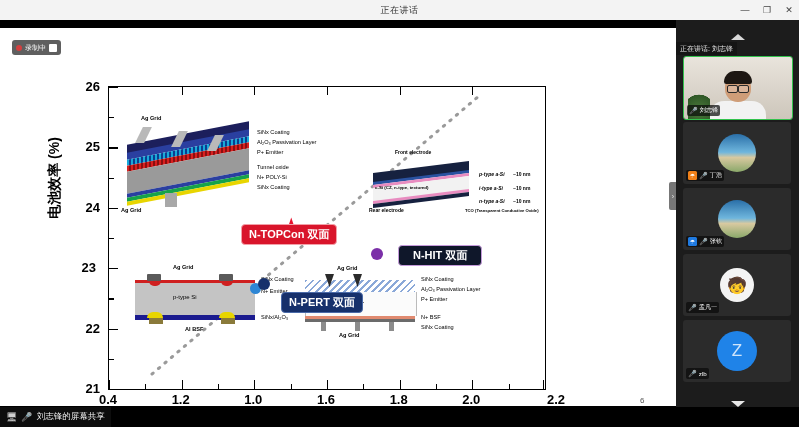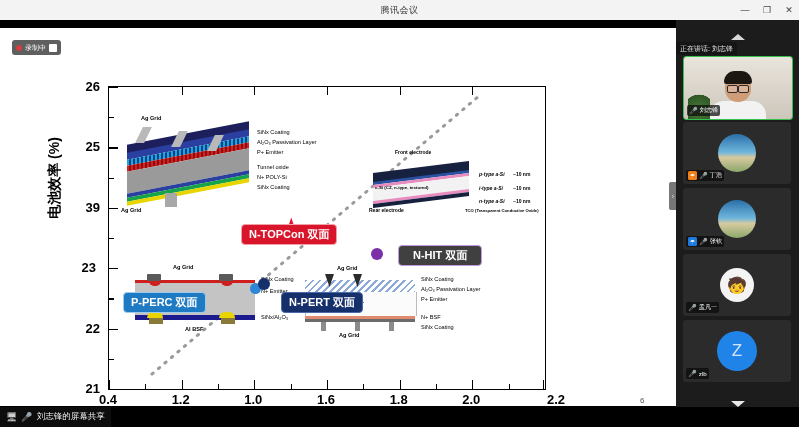--- a/index.html
+++ b/index.html
@@ -57,21 +57,21 @@
   
   .mk{position:absolute;border-radius:50%;}
   .star{position:absolute;color:#e8112d;font-size:34px;line-height:1;}
 
   
   .chip{position:absolute;border-radius:4px;color:#fff;font-size:11px;font-weight:bold;
         padding:2px 7px;white-space:nowrap;}
   .chip.pperc{background:#1f7ac4;border:1.2px solid #9ecbec;}
   .chip.npert{background:#16306b;border:1.2px solid #4a6aa8;}
   .chip.topcon{background:#d9152b;border:1.2px solid #f3a0a8;}
-  .chip.nhit{background:#404040;border:1.2px solid #c49ada;}
+  .chip.nhit{background:#0f172a;border:1.2px solid #c49ada;}
 
   
   .dgm{position:absolute;}
   .dgm .txt{position:absolute;font-size:5.6px;color:#000;white-space:nowrap;font-weight:bold;}
   .dgm .txt.nb{font-weight:normal;}
   .layer{position:absolute;}
 
   
   .hit .txt{position:absolute;font-size:5px;color:#000;white-space:nowrap;font-style:italic;}
   .hit .txt.pl{font-style:normal;}
@@ -135,21 +135,21 @@
          padding:0 6px;background:#0d0d0d;}
   .share .ico{font-size:9px;color:#cfcfcf;}
   .share .lab{font-size:8.5px;color:#f0f0f0;white-space:nowrap;}
 </style>
 </head>
 <body>
 
 <div id="app">
 
   <div class="titlebar">
-    <div class="ttl">腾讯会议</div>
+    <div class="ttl">正在讲话</div>
     <div class="wctrls">
       <span>—</span>
       <span>❐</span>
       <span>✕</span>
     </div>
   </div>
 
   <div class="stage">
     <div class="slide">
 
@@ -159,21 +159,21 @@
         <div class="lab">录制中</div>
         <div class="sq"></div>
       </div>
 
       <div class="ylab">电池效率 (%)</div>
       <div class="xlab">成本 (RMB/W)</div>
 
       <div class="ytick" style="left:58px;top:360px;">21</div>
       <div class="ytick" style="left:58px;top:299.6px;">22</div>
       <div class="ytick" style="left:54px;top:239.2px;">23</div>
-      <div class="ytick" style="left:58px;top:178.8px;">39</div>
+      <div class="ytick" style="left:58px;top:178.8px;">24</div>
       <div class="ytick" style="left:58px;top:118.4px;">25</div>
       <div class="ytick" style="left:58px;top:58px;">26</div>
 
       <div class="xtick" style="left:86px;top:364px;">0.4</div>
       <div class="xtick" style="left:158.7px;top:364px;">1.2</div>
       <div class="xtick" style="left:231.3px;top:364px;">1.0</div>
       <div class="xtick" style="left:304px;top:364px;">1.6</div>
       <div class="xtick" style="left:376.7px;top:364px;">1.8</div>
       <div class="xtick" style="left:449.3px;top:364px;">2.0</div>
       <div class="xtick" style="left:534px;top:364px;">2.2</div>
@@ -322,21 +322,20 @@
           <div class="txt nb" style="left:126px;top:34px;">P+ Emitter</div>
           <div class="txt nb" style="left:126px;top:52px;">N+ BSF</div>
           <div class="txt nb" style="left:126px;top:62px;">SiNx Coating</div>
         </div>
 
         <div class="mk" style="left:141px;top:196px;width:11px;height:11px;background:#2e86d4;"></div>
         <div class="mk" style="left:149px;top:191px;width:12px;height:12px;background:#16306b;"></div>
         <div class="star" style="left:167px;top:126px;">★</div>
         <div class="mk" style="left:262px;top:161px;width:12px;height:12px;background:#7b2fa8;"></div>
 
-        <div class="chip pperc" style="left:14px;top:205px;">P-PERC 双面</div>
         <div class="chip npert" style="left:172px;top:205px;">N-PERT 双面</div>
         <div class="chip topcon" style="left:132px;top:137px;">N-TOPCon 双面</div>
         <div class="chip nhit" style="left:289px;top:158px;padding:2px 14px;">N-HIT 双面</div>
       </div>
 
       <div class="pageno">6</div>
     </div>
   </div>
 
   <div class="handle">›</div>

